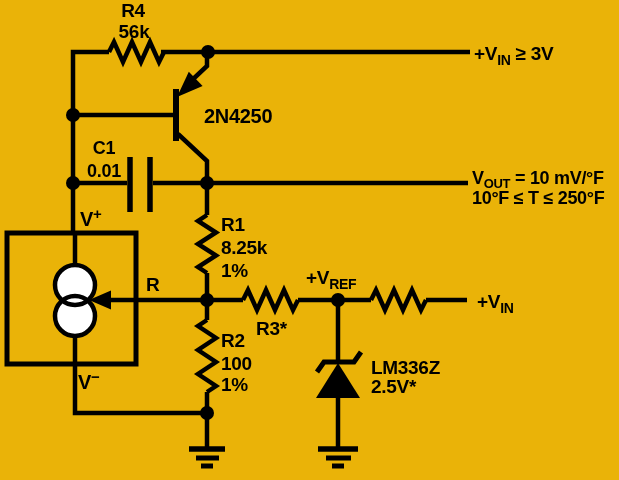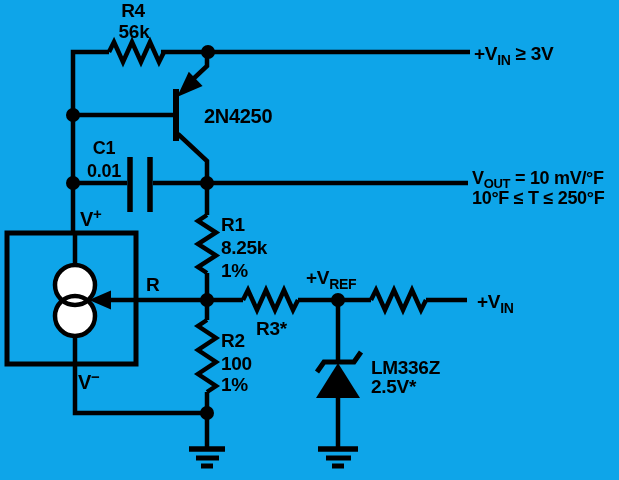--- a/index.html
+++ b/index.html
@@ -1,16 +1,16 @@
 <!DOCTYPE html>
 <html><head>
 <meta charset="utf-8">
 <style>
   html,body{margin:0;padding:0;background:#fff;}
-  .stage{position:relative;width:619px;height:480px;background:#0ea5e9;overflow:hidden;}
+  .stage{position:relative;width:619px;height:480px;background:#eab308;overflow:hidden;}
   svg{display:block;}
   .lbl{font-family:"Liberation Sans",sans-serif;font-weight:bold;fill:#000;letter-spacing:-0.3px;}
 </style>
 </head>
 <body>
 
 <div class="stage">
 <svg width="619" height="480" viewBox="0 0 619 480" xmlns="http://www.w3.org/2000/svg">
 
   <g stroke="#000" stroke-width="4.5" fill="none" stroke-linejoin="miter">

